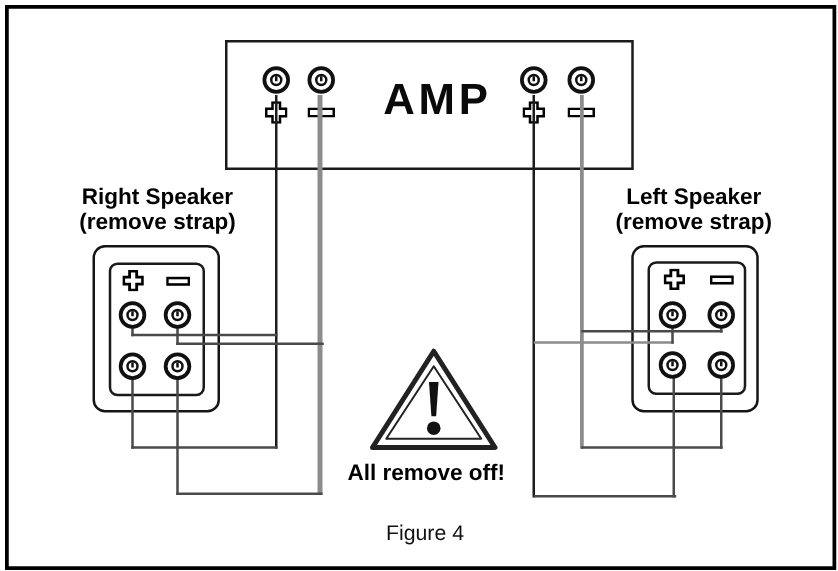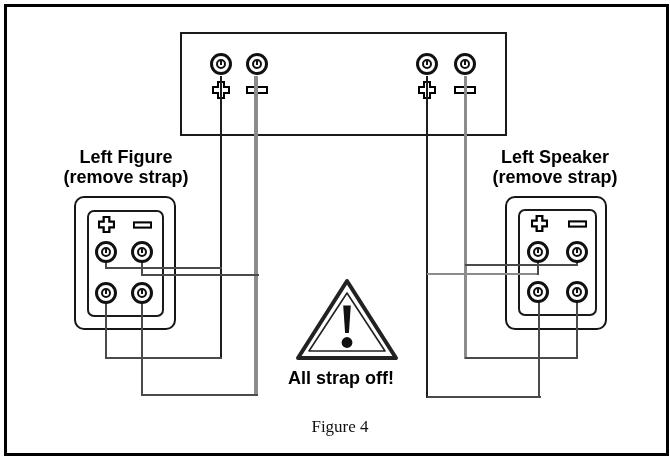--- a/index.html
+++ b/index.html
@@ -19,33 +19,34 @@
   .wire{position:absolute;}
   .wire.pos{background:#1d1d1d;}
   .wire.neg{background:#8c8c8c;}
   .wire.std{background:#4a4a4a;}
   .terminal{position:absolute;width:22px;height:22px;border:3px solid #111;border-radius:50%;background:#fff;box-sizing:border-box;}
   .terminal .inner{position:absolute;left:3px;top:3px;width:10px;height:10px;border:2px solid #111;border-radius:50%;background:#fff;box-sizing:border-box;}
   .terminal .slot{position:absolute;left:7px;top:5px;width:2px;height:4px;background:#111;}
   .sym{position:absolute;}
   .warn-wrap{position:absolute;left:290px;top:276px;width:114px;height:90px;}
   .warn-text{position:absolute;left:251px;top:368px;width:180px;text-align:center;font-weight:bold;font-size:18px;color:#000;}
-  .caption{position:absolute;left:250px;top:417px;width:180px;text-align:center;font-size:17px;color:#111;font-family:Liberation Serif, serif;}
+  .caption{position:absolute;left:250px;top:417px;width:180px;text-align:center;font-size:17px;color:#111;}
 </style>
 </head>
 <body>
 
 <div id="canvas">
 
   <div class="frame"></div>
 
   <div class="ampbox"></div>
+  <div class="amp-title">AMP</div>
 
   <div class="spk-label" style="left:26px;top:147px;">
-    <div>Left Figure</div>
+    <div>Right Speaker</div>
     <div>(remove strap)</div>
   </div>
   <div class="spk-label" style="left:455px;top:147px;">
     <div>Left Speaker</div>
     <div>(remove strap)</div>
   </div>
 
   <div class="plate-outer" style="left:74px;top:196px;"></div>
   <div class="plate-inner" style="left:87px;top:210px;width:73px;height:103px;"></div>
   <div class="plate-outer" style="left:505px;top:196px;"></div>
@@ -151,17 +152,17 @@
     </div>
 
   <div class="warn-wrap">
     <svg width="114" height="90" viewBox="0 0 114 90">
       <polygon points="57,5 106,82 8,82" fill="#fff" stroke="#222" stroke-width="4" stroke-linejoin="round"></polygon>
       <polygon points="57,17 95,75 19,75" fill="none" stroke="#222" stroke-width="1.6" stroke-linejoin="round"></polygon>
       <path d="M53.2,29.5 L60.8,29.5 L58.9,57 L55.1,57 Z" fill="#111"></path>
       <circle cx="57" cy="66.5" r="5.4" fill="#111"></circle>
     </svg>
   </div>
-  <div class="warn-text">All strap off!</div>
+  <div class="warn-text">All remove off!</div>
 
   <div class="caption">Figure 4</div>
 
 </div>
 
 </body></html>

